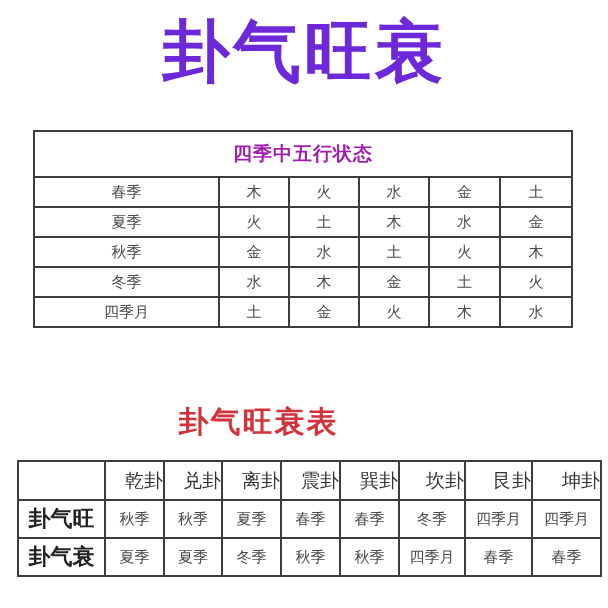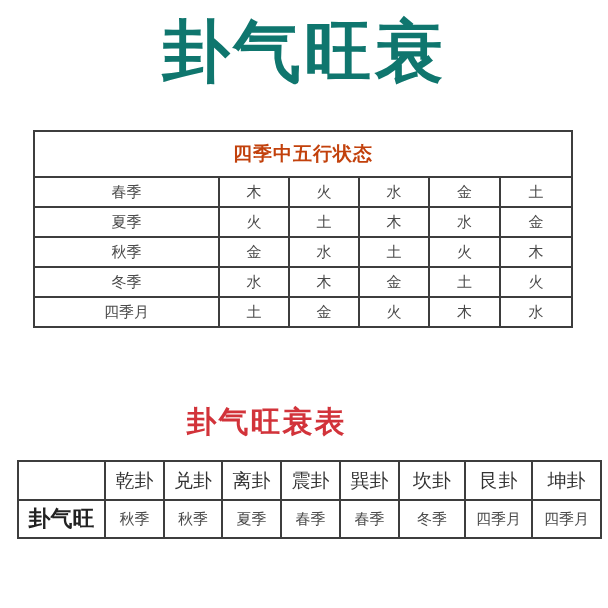--- a/index.html
+++ b/index.html
@@ -6,39 +6,39 @@
   body {
     width:608px; height:608px;
     background:#ffffff;
     font-family:"Liberation Sans", sans-serif;
     position:relative;
     overflow:hidden;
   }
   .big-title {
     position:absolute; left:0; top:6px; width:608px;
     margin:0; text-align:center;
-    color:#0f766e; font-size:68px; font-weight:700;
+    color:#6d28d9; font-size:68px; font-weight:700;
     letter-spacing:3px; line-height:90px;
   }
   table { border-collapse:collapse; table-layout:fixed; }
   td { border:2px solid #3d3d3d; text-align:center; vertical-align:middle; padding:0; overflow:hidden; }
 
   .t1 { position:absolute; left:33px; top:130px; width:538px; }
-  .t1 .title-cell { height:44px; color:#c2410c; font-size:19px; font-weight:700; letter-spacing:1px; }
+  .t1 .title-cell { height:44px; color:#a21caf; font-size:19px; font-weight:700; letter-spacing:1px; }
   .t1 .head-cell  { height:28px; color:#cb3340; font-size:15px; font-weight:700; }
   .t1 .season-cell{ height:28px; color:#4b4b4b; font-size:15px; }
   .t1 .elem-cell  { color:#4b4b4b; font-size:15px; }
 
   .t2-title {
     position:absolute; left:0; top:402px; width:517px;
     margin:0; text-align:center;
-    color:#d2333a; font-size:30px; font-weight:700; letter-spacing:2px;padding-left:8px;
+    color:#d2333a; font-size:30px; font-weight:700; letter-spacing:2px;
   }
   .t2 { position:absolute; left:17px; top:460px; width:583px; }
-  .t2 .head-cell  { height:37px; color:#333333; font-size:19px; font-weight:400; }
+  .t2 .head-cell  { height:37px; color:#333333; font-size:19px; font-weight:400;text-align:right; }
   .t2 .label-cell { height:36px; color:#222222; font-size:22px; font-weight:700; }
   .t2 .cell       { color:#4b4b4b; font-size:15px; }
 </style>
 </head>
 <body>
 
 <h1 class="big-title">卦气旺衰</h1>
 
 <table class="t1">
   <colgroup>
@@ -126,14 +126,25 @@
       <td class="label-cell">卦气旺</td>
       <td class="cell">秋季</td>
       <td class="cell">秋季</td>
       <td class="cell">夏季</td>
       <td class="cell">春季</td>
       <td class="cell">春季</td>
       <td class="cell">冬季</td>
       <td class="cell">四季月</td>
       <td class="cell">四季月</td>
     </tr>
+    <tr>
+      <td class="label-cell">卦气衰</td>
+      <td class="cell">夏季</td>
+      <td class="cell">夏季</td>
+      <td class="cell">冬季</td>
+      <td class="cell">秋季</td>
+      <td class="cell">秋季</td>
+      <td class="cell">四季月</td>
+      <td class="cell">春季</td>
+      <td class="cell">春季</td>
+    </tr>
   </tbody>
 </table>
 
 </body></html>

